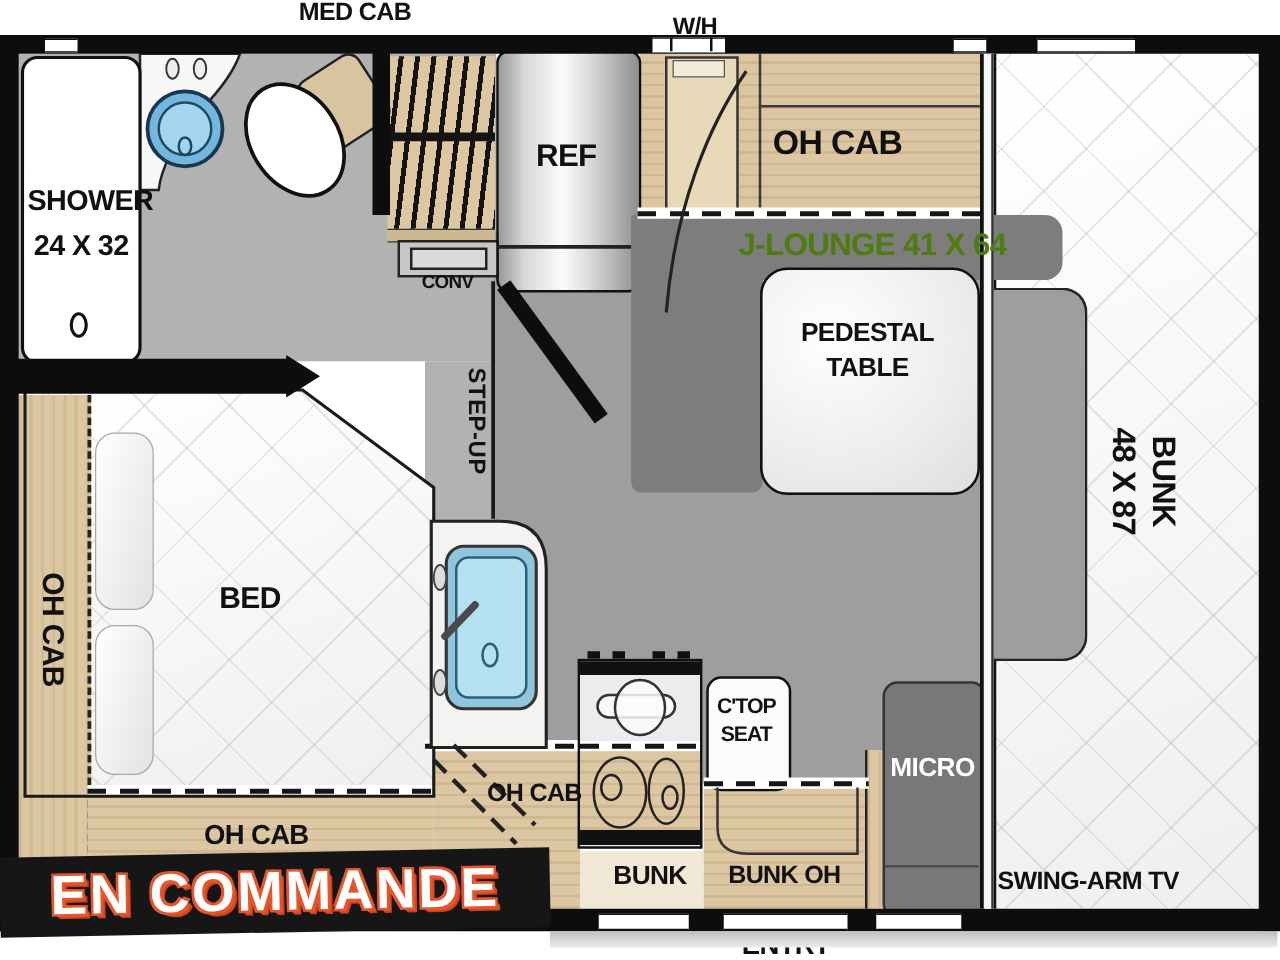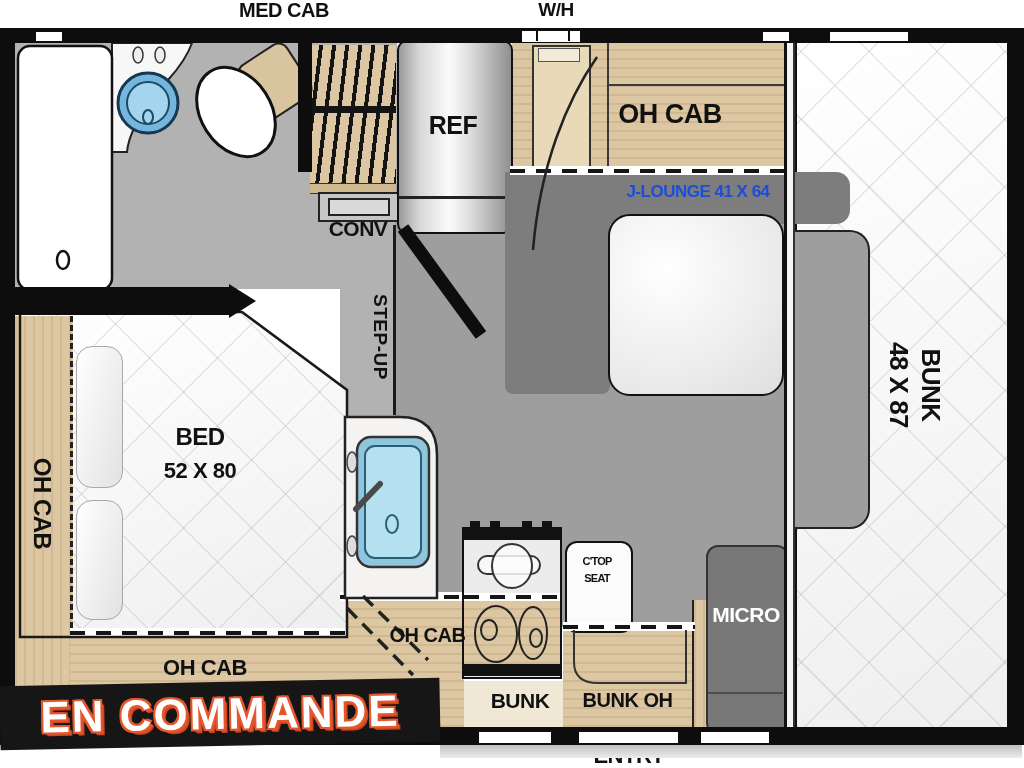--- a/index.html
+++ b/index.html
@@ -154,47 +154,55 @@
   <div class="window" style="left:522px;top:30px;width:58px;height:11px;"></div>
   <div class="abs" style="left:536px;top:30px;width:2px;height:11px;background:#0d0d0d;"></div>
   <div class="abs" style="left:568px;top:30px;width:2px;height:11px;background:#0d0d0d;"></div>
   <div class="window" style="left:763px;top:31px;width:26px;height:9px;"></div>
   <div class="window" style="left:830px;top:31px;width:78px;height:9px;"></div>
   <div class="window" style="left:479px;top:731px;width:72px;height:11px;"></div>
   <div class="window" style="left:579px;top:731px;width:99px;height:11px;"></div>
   <div class="window" style="left:701px;top:731px;width:68px;height:11px;"></div>
 
   <div class="lbl" style="left:238px;top:0px;width:92px;font-size:20px;">MED CAB</div>
-  <div class="lbl" style="left:534px;top:0px;width:44px;font-size:19px;">W/H</div>
+  <div class="lbl" style="left:534px;top:12px;width:44px;font-size:19px;">W/H</div>
   <div class="lbl" style="left:588px;top:744px;width:82px;font-size:22px;">ENTRY</div>
 
+  <div class="lbl" style="left:22px;top:148px;width:86px;font-size:23px;">
+    <div>SHOWER</div>
+    <div style="margin-top:12px;">24 X 32</div>
+  </div>
 
   <div class="lbl" style="left:425px;top:112px;width:56px;font-size:25px;">REF</div>
-  <div class="lbl" style="left:320px;top:218px;width:76px;font-size:21px;">CONV</div>
+  <div class="lbl" style="left:320px;top:218px;width:76px;font-size:15px;">CONV</div>
   <div class="lbl vlbl" style="left:320px;top:327px;width:120px;font-size:19px;letter-spacing:0.5px;">STEP-UP</div>
 
   <div class="lbl" style="left:600px;top:100px;width:140px;font-size:27px;">OH CAB</div>
-  <div class="lbl" style="left:548px;top:183px;width:300px;font-size:17px;color:#1d4ed8;">J-LOUNGE 41 X 64</div>
+  <div class="lbl" style="left:548px;top:183px;width:300px;font-size:25px;color:#4d7c0f;">J-LOUNGE 41 X 64</div>
+  <div class="lbl" style="left:624px;top:256px;width:140px;font-size:21px;">
+    <div>PEDESTAL</div>
+    <div style="margin-top:6px;">TABLE</div>
+  </div>
   <div class="lbl" style="left:712px;top:604px;width:68px;font-size:21px;color:#ffffff;">MICRO</div>
 
   <div class="lbl vlbl" style="left:812px;top:353px;width:200px;height:64px;font-size:26px;">
     <div>BUNK</div>
     <div style="margin-top:5px;">48 X 87</div>
   </div>
-
-  <div class="lbl" style="left:130px;top:424px;width:140px;font-size:24px;">
+  <div class="lbl" style="left:798px;top:695px;width:150px;font-size:20px;text-align:left;">SWING-ARM TV</div>
+
+  <div class="lbl" style="left:130px;top:466px;width:140px;font-size:24px;">
     <div>BED</div>
-    <div style="margin-top:10px;font-size:22px;">52 X 80</div>
   </div>
   <div class="lbl vlbl" style="left:-33px;top:491px;width:150px;font-size:24px;">OH CAB</div>
   <div class="lbl" style="left:160px;top:656px;width:90px;font-size:22px;">OH CAB</div>
 
   <div class="lbl" style="left:385px;top:625px;width:85px;font-size:20px;">OH CAB</div>
   <div class="lbl" style="left:478px;top:690px;width:84px;font-size:21px;">BUNK</div>
-  <div class="lbl" style="left:567px;top:556px;width:60px;font-size:11px;letter-spacing:-0.8px;">
+  <div class="lbl" style="left:567px;top:556px;width:60px;font-size:17px;letter-spacing:-0.8px;">
     <div>C'TOP</div>
     <div style="margin-top:5px;">SEAT</div>
   </div>
   <div class="lbl" style="left:570px;top:690px;width:115px;font-size:20px;">BUNK OH</div>
 
   <div class="abs" style="left:440px;top:745px;width:582px;height:13px;background:linear-gradient(#bfbfbf,#ececec);"></div>
 
   <div id="banner">
     <span>EN COMMANDE</span>
   </div>

